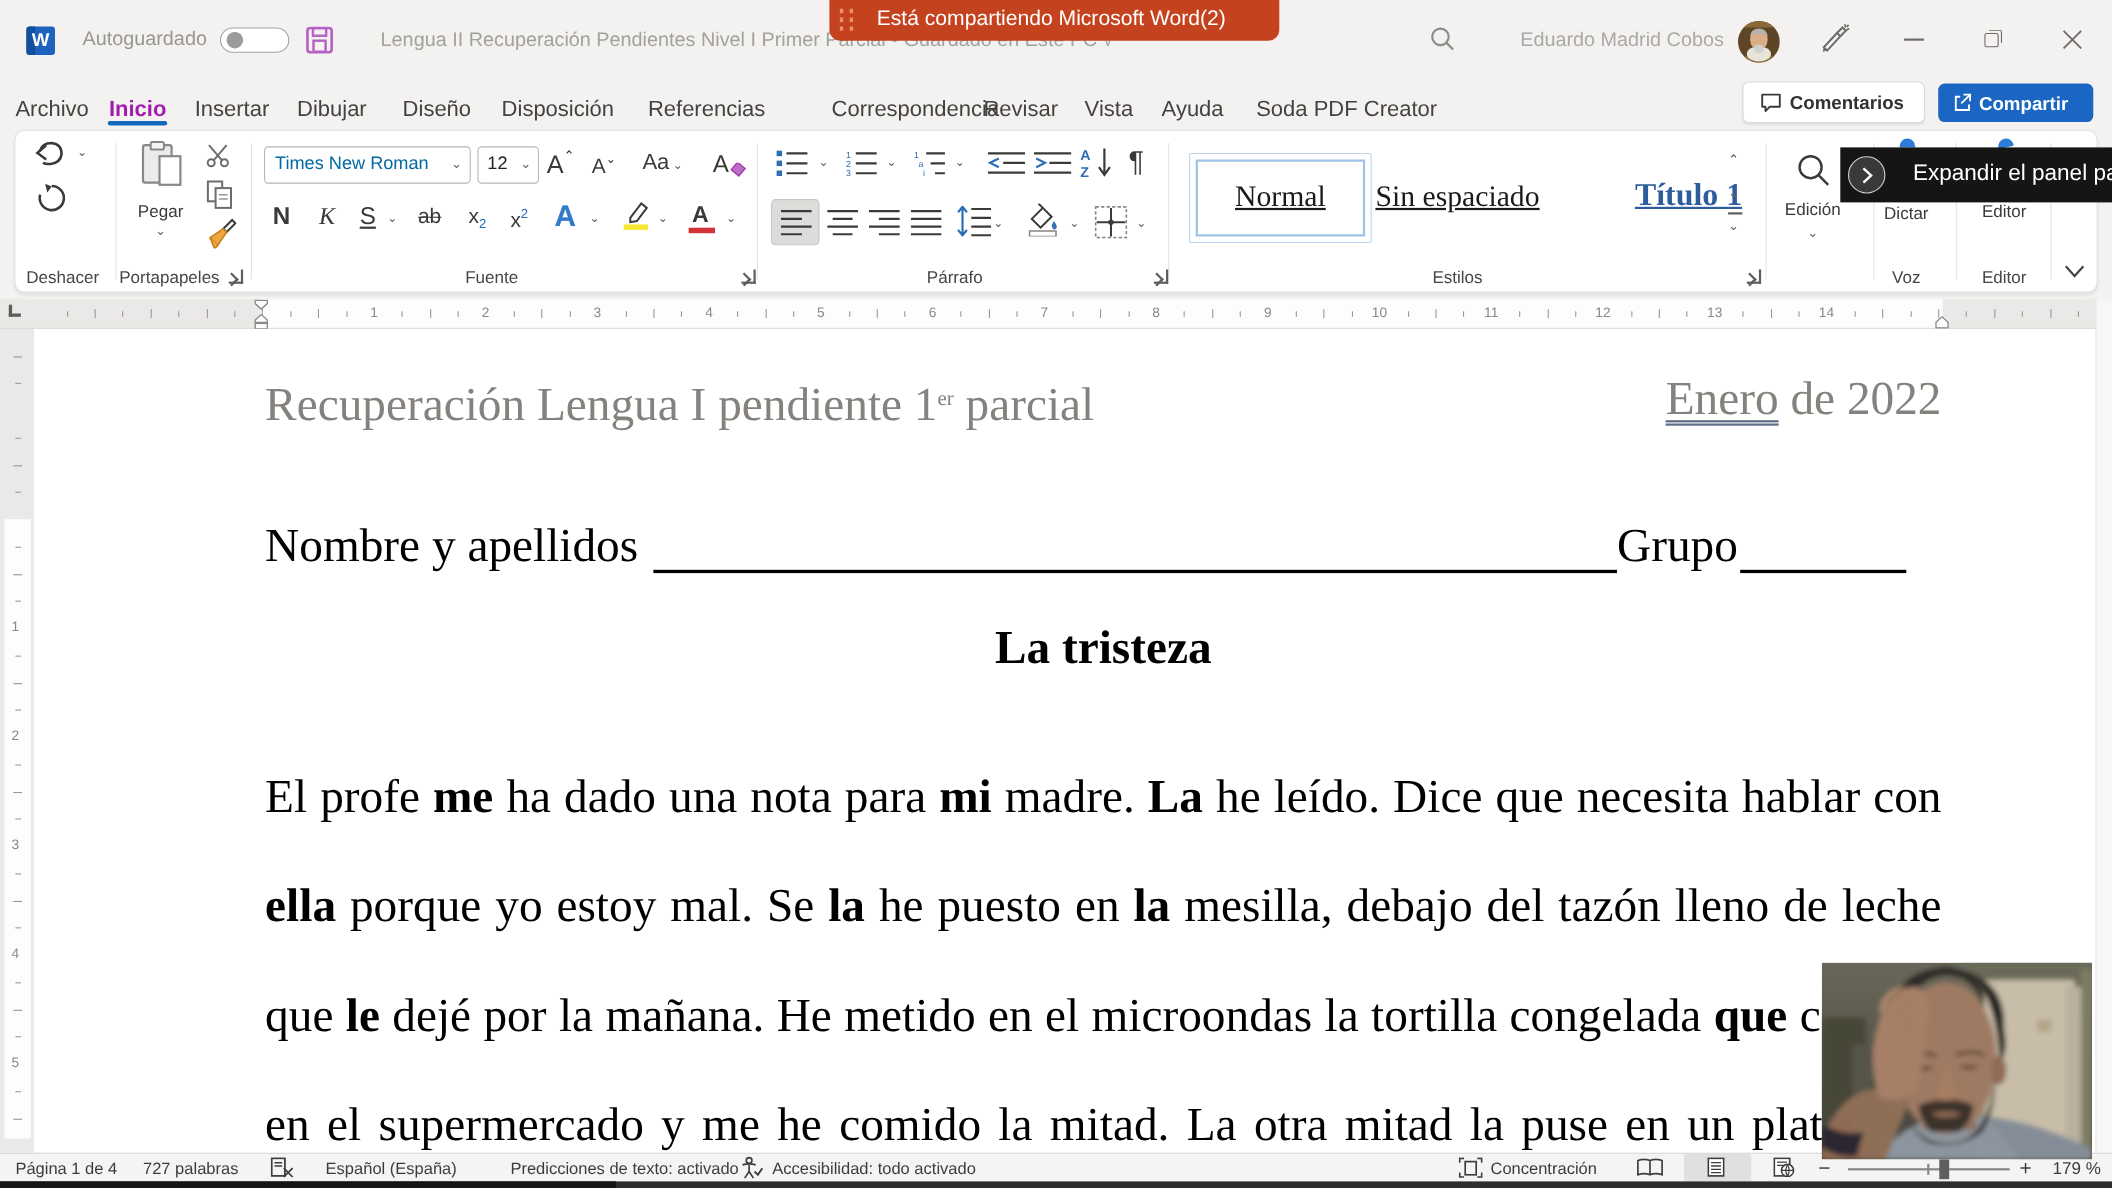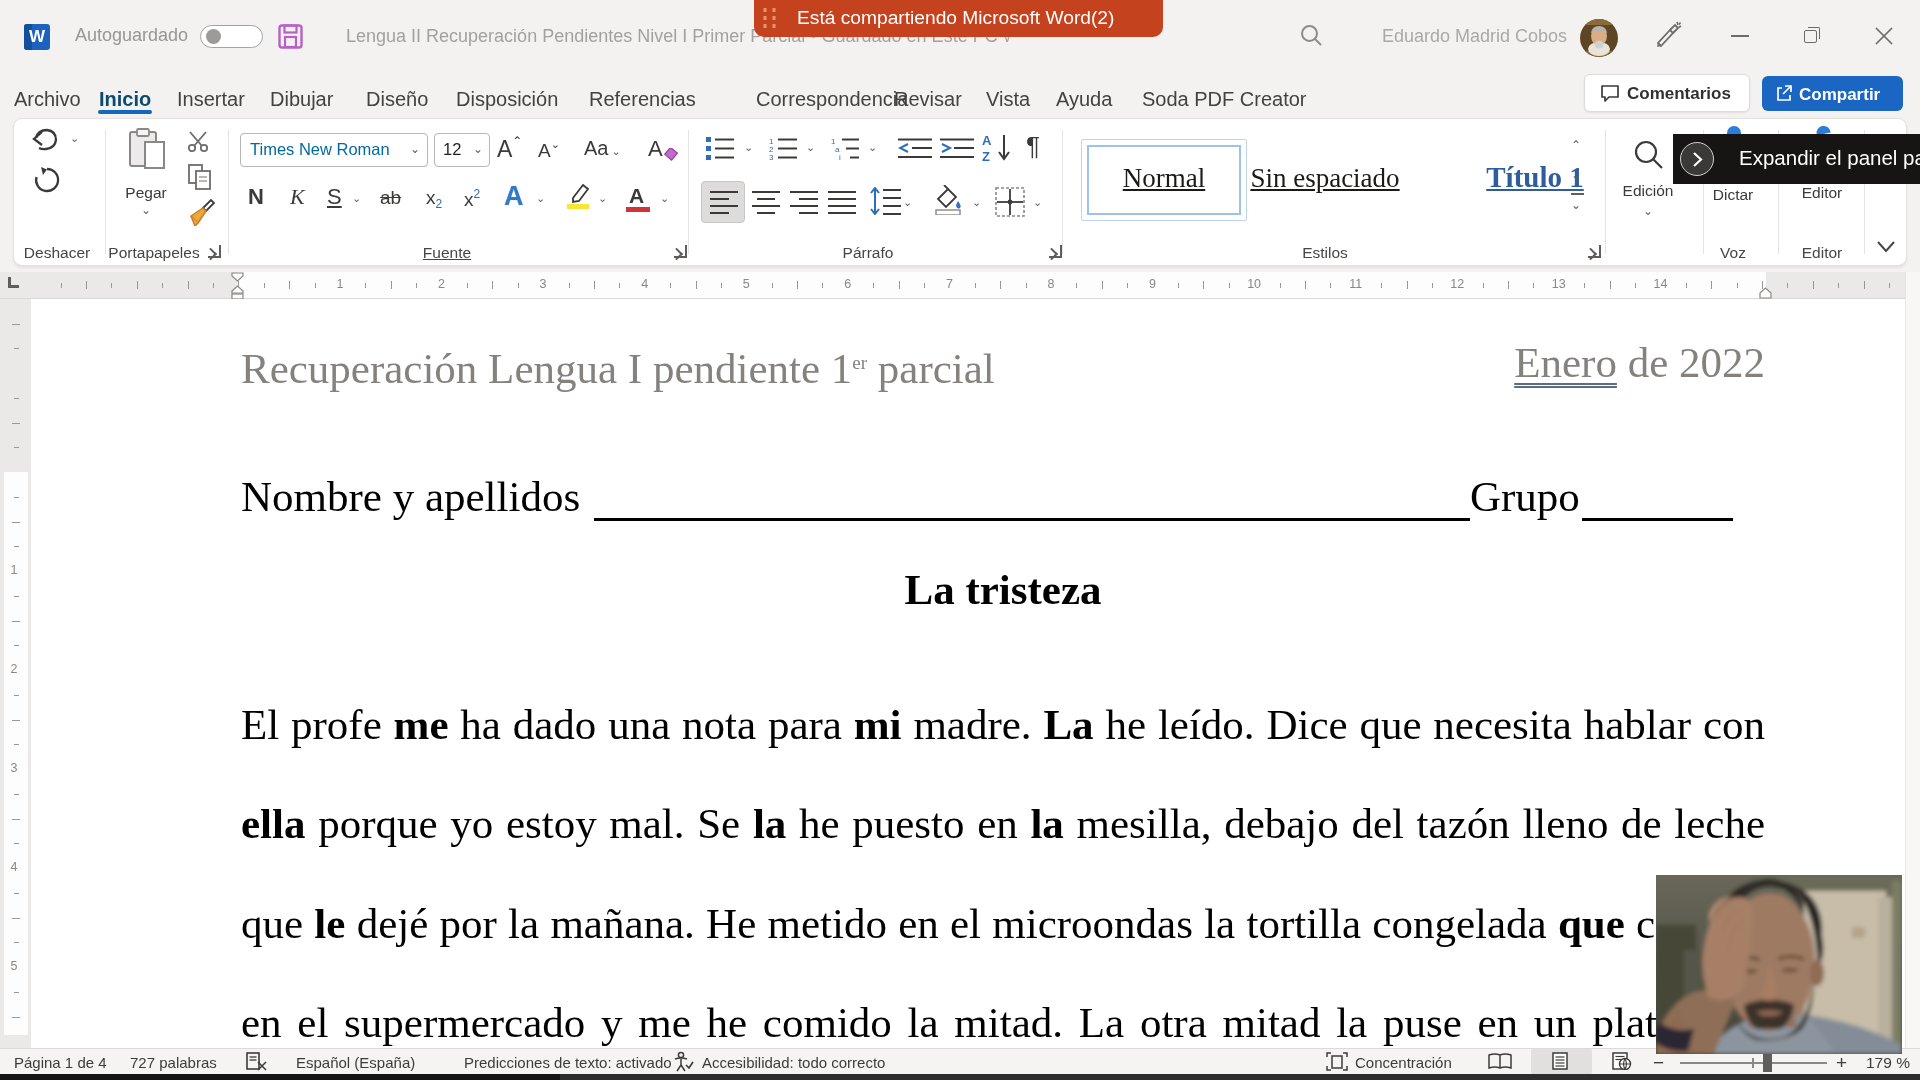--- a/index.html
+++ b/index.html
@@ -78,21 +78,21 @@
   <div class="abs" style="left:1731px;top:35px;width:18px;height:2px;background:#6e6c6a;"></div>
   <div class="abs" style="left:1804px;top:30px;width:13px;height:13px;border:1.6px solid #6e6c6a;border-radius:2px;"></div>
   <div class="abs" style="left:1808px;top:27px;width:12px;height:12px;border-top:1.6px solid #6e6c6a;border-right:1.6px solid #6e6c6a;border-radius:0 2px 0 0;"></div>
   <svg class="abs" style="left:1874px;top:26px;" width="20" height="20" viewBox="0 0 20 20">
     <line x1="2" y1="2" x2="18" y2="18" stroke="#6e6c6a" stroke-width="1.7"></line>
     <line x1="18" y1="2" x2="2" y2="18" stroke="#6e6c6a" stroke-width="1.7"></line>
   </svg>
 
   <div class="abs" id="tabs" style="left:0;top:88px;width:1560px;height:30px;font-size:20px;color:#444240;">
     <span class="abs" style="left:14px;">Archivo</span>
-    <span class="abs" style="left:99px;color:#0c4a6e;font-weight:600;">Inicio</span>
+    <span class="abs" style="left:99px;color:#a21caf;font-weight:600;">Inicio</span>
     <span class="abs" style="left:177px;">Insertar</span>
     <span class="abs" style="left:270px;">Dibujar</span>
     <span class="abs" style="left:366px;">Diseño</span>
     <span class="abs" style="left:456px;">Disposición</span>
     <span class="abs" style="left:589px;">Referencias</span>
     <span class="abs" style="left:756px;text-align:center;">Correspondencia</span>
     <span class="abs" style="left:894px;">Revisar</span>
     <span class="abs" style="left:986px;">Vista</span>
     <span class="abs" style="left:1056px;">Ayuda</span>
     <span class="abs" style="left:1142px;">Soda PDF Creator</span>
@@ -120,21 +120,21 @@
     <div class="abs" style="left:228px;top:130px;width:1px;height:124px;background:#e5e3e1;"></div>
     <div class="abs" style="left:688px;top:130px;width:1px;height:124px;background:#e5e3e1;"></div>
     <div class="abs" style="left:1062px;top:130px;width:1px;height:124px;background:#e5e3e1;"></div>
     <div class="abs" style="left:1605px;top:130px;width:1px;height:124px;background:#e5e3e1;"></div>
     <div class="abs" style="left:1703px;top:130px;width:1px;height:124px;background:#e5e3e1;"></div>
     <div class="abs" style="left:1778px;top:130px;width:1px;height:124px;background:#e5e3e1;"></div>
     <div class="abs" style="left:1864px;top:130px;width:1px;height:124px;background:#e5e3e1;"></div>
 
     <div class="abs lbl" style="left:17px;top:244px;width:80px;">Deshacer</div>
     <div class="abs lbl" style="left:106px;top:244px;width:96px;">Portapapeles</div>
-    <div class="abs lbl" style="left:397px;top:244px;width:100px;text-decoration:underline;">Fuente</div>
+    <div class="abs lbl" style="left:397px;top:244px;width:100px;">Fuente</div>
     <div class="abs lbl" style="left:818px;top:244px;width:100px;">Párrafo</div>
     <div class="abs lbl" style="left:1275px;top:244px;width:100px;">Estilos</div>
     <div class="abs lbl" style="left:1683px;top:244px;width:100px;">Voz</div>
     <div class="abs lbl" style="left:1772px;top:244px;width:100px;">Editor</div>
 
     <div class="abs dlg" style="left:208px;top:245px;"></div>
     <div class="abs dlg" style="left:674px;top:245px;"></div>
     <div class="abs dlg" style="left:1049px;top:245px;"></div>
     <div class="abs dlg" style="left:1588px;top:245px;"></div>
 
@@ -508,21 +508,21 @@
       <line x1="12" y1="10" x2="20" y2="18" stroke="#3d3c3b" stroke-width="1.6"></line>
       <line x1="20" y1="10" x2="12" y2="18" stroke="#3d3c3b" stroke-width="1.6"></line>
     </svg>
     <div class="abs" style="left:296px;top:1054px;font-size:15px;color:#3d3c3b;">Español (España)</div>
     <div class="abs" style="left:464px;top:1054px;font-size:15px;color:#3d3c3b;">Predicciones de texto: activado</div>
     <svg class="abs" style="left:672px;top:1051px;" width="22" height="21" viewBox="0 0 22 21">
       <circle cx="9" cy="4" r="2.6" fill="none" stroke="#3d3c3b" stroke-width="1.5"></circle>
       <path d="M3 8 Q9 6 15 8 M9 8 L9 14 M9 14 L5 20 M9 14 L13 20" fill="none" stroke="#3d3c3b" stroke-width="1.5"></path>
       <path d="M14 14 L17 17 L21 11" fill="none" stroke="#3d3c3b" stroke-width="1.7"></path>
     </svg>
-    <div class="abs" style="left:702px;top:1054px;font-size:15px;color:#3d3c3b;">Accesibilidad: todo correcto</div>
+    <div class="abs" style="left:702px;top:1054px;font-size:15px;color:#3d3c3b;">Accesibilidad: todo activado</div>
 
     <svg class="abs" style="left:1326px;top:1052px;" width="22" height="19" viewBox="0 0 22 19">
       <path d="M1 5 L1 1 L5 1 M17 1 L21 1 L21 5 M21 14 L21 18 L17 18 M5 18 L1 18 L1 14" fill="none" stroke="#3d3c3b" stroke-width="1.5"></path>
       <rect x="6" y="4" width="10" height="12" fill="none" stroke="#3d3c3b" stroke-width="1.5"></rect>
     </svg>
     <div class="abs" style="left:1355px;top:1054px;font-size:15px;color:#3d3c3b;">Concentración</div>
     <svg class="abs" style="left:1488px;top:1053px;" width="24" height="17" viewBox="0 0 24 17">
       <path d="M12 2 Q7 0 1 2 L1 15 Q7 13 12 15 Q17 13 23 15 L23 2 Q17 0 12 2 L12 15" fill="none" stroke="#3d3c3b" stroke-width="1.5"></path>
     </svg>
     <div class="abs" style="left:1531px;top:1049px;width:61px;height:25px;background:#e2e0df;border-radius:2px;"></div>

